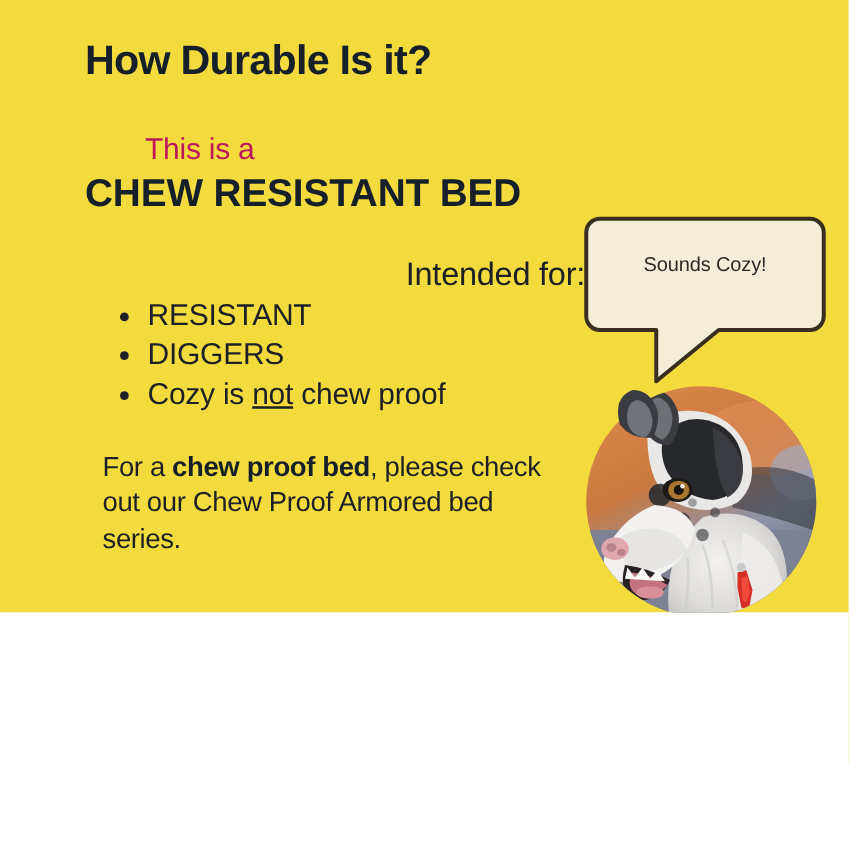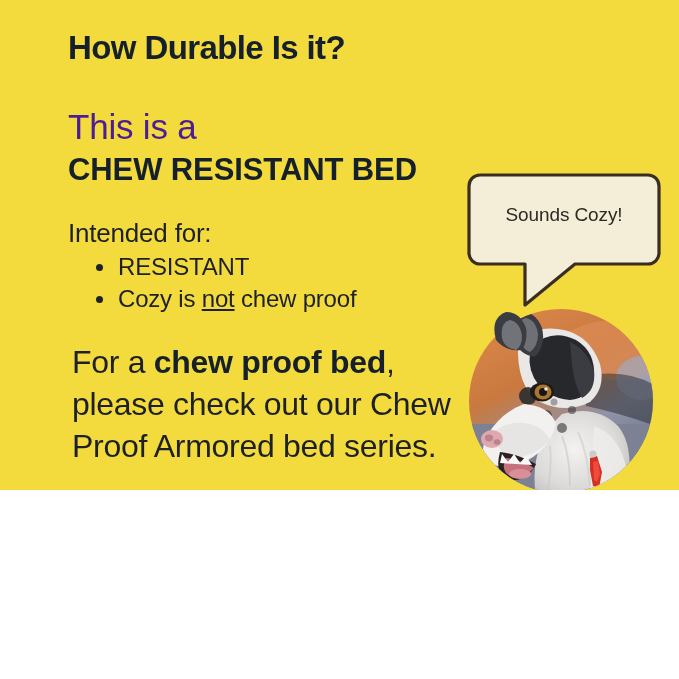--- a/index.html
+++ b/index.html
@@ -45,39 +45,41 @@
     margin: 0 0 38px 0;
     line-height: 1.1;
   }
 
   .lede {
     margin: 0 0 28px 0;
     line-height: 1.30;
   }
   .lede-line1 {
     display: block;
-    font-size: 35px;
+    font-size: 24px;
     font-weight: normal;
-    color: #4c1d95;
+    color: #be185d;
     letter-spacing: -0.2px;
+    margin-left: 48px;
   }
   .lede-line2 {
     display: block;
     font-size: 31px;
     font-weight: bold;
     color: #16202b;
     letter-spacing: -0.1px;
   }
 
   .intended-label {
     font-size: 26px;
     font-weight: normal;
     letter-spacing: -0.2px;
     margin: 0 0 2px 0;
     color: #1d2127;
+    text-align: right;
   }
 
   ul.bullets {
     list-style: none;
     margin: 0 0 28px 0;
     padding: 0 0 0 28px;
   }
   ul.bullets li {
     position: relative;
     font-size: 24px;
@@ -92,45 +94,45 @@
     left: 0;
     top: 13px;
     width: 7px;
     height: 7px;
     border-radius: 50%;
     background: #1d2127;
   }
   .u { text-decoration: underline; text-underline-offset: 2px; }
 
   .closing {
-    font-size: 32px;
+    font-size: 22px;
     line-height: 1.30;
     letter-spacing: -0.3px;
     color: #1d2127;
-    margin: 4px;
+    margin: 14px;
     max-width: 390px;
   }
   .closing b { font-weight: bold; color: #16202b; }
 
   
   .bubble-wrap {
     position: absolute;
     left: 466px;
     top: 172px;
     width: 196px;
     height: 136px;
   }
   .bubble-svg { display: block; }
   .bubble-text {
     position: absolute;
     left: 0;
     top: 32px;
     width: 196px;
     text-align: center;
-    font-size: 19px;
+    font-size: 16px;
     color: #2b2a24;
     letter-spacing: -0.1px;
   }
 
   
   .dog-wrap {
     position: absolute;
     left: 466px;
     top: 306px;
     width: 190px;
@@ -152,20 +154,23 @@
     <p class="lede">
       <span class="lede-line1">This is a</span>
       <span class="lede-line2">CHEW RESISTANT BED</span>
     </p>
 
     <p class="intended-label">Intended for:</p>
 
     <ul class="bullets">
       <li>
         <span>RESISTANT</span>
+      </li>
+      <li>
+        <span>DIGGERS</span>
       </li>
       <li>
         <span>Cozy is </span><span class="u">not</span><span> chew proof</span>
       </li>
     </ul>
 
     <p class="closing">
       <span>For a </span><b>chew proof bed</b><span>,
 please check out our Chew Proof Armored bed series.</span>
     </p>

